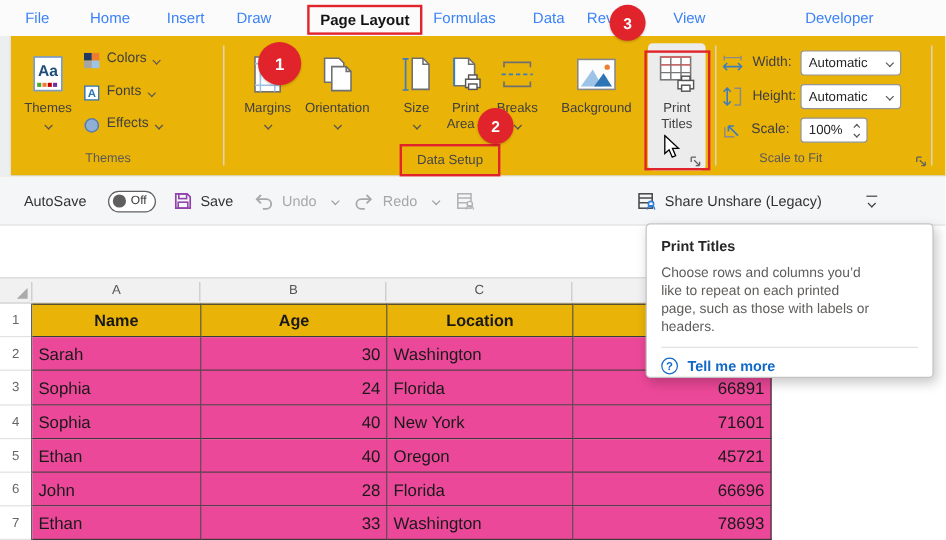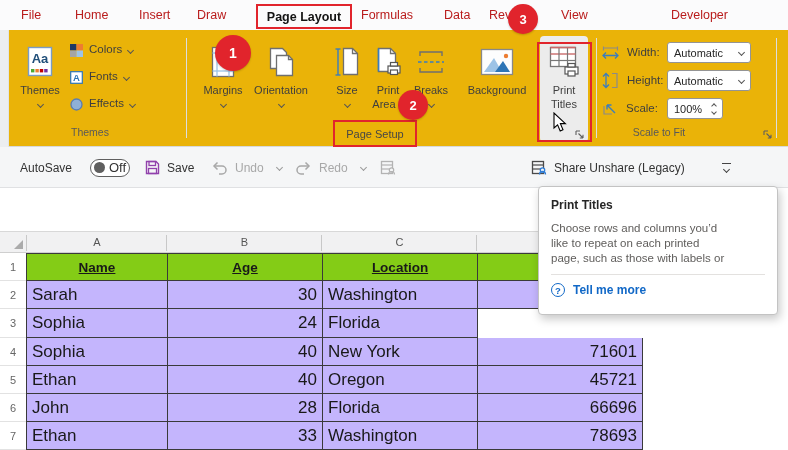--- a/index.html
+++ b/index.html
@@ -5,21 +5,21 @@
   :root{
     --red:#e1242c; --blue:#3b7dbd; --lblue:#9cc3e5; --ink:#3f3f3f;
     --gray-stroke:#6f6f6f; --link:#1168c7; --tbl:#3a3a3a;
   }
   *{box-sizing:border-box;margin:0;padding:0;font-family:"Liberation Sans",sans-serif;}
   body{background:#fff;}
   .screen{position:relative;width:788px;height:450px;overflow:hidden;background:#fff;}
 
   
   .menubar{position:absolute;left:0;top:0;width:788px;height:30px;background:#fbfbfc;}
-  .mtab{position:absolute;top:0;height:30px;display:flex;align-items:center;font-size:12.5px;color:#b91c1c;cursor:default;}
+  .mtab{position:absolute;top:0;height:30px;display:flex;align-items:center;font-size:12.5px;color:#3b82f6;cursor:default;}
   .mtab.active{font-weight:bold;color:#141414;}
   .pl-box{position:absolute;left:256px;top:4px;width:96px;height:25px;border:2px solid var(--red);display:flex;align-items:center;justify-content:center;}
 
   
   .ribbon{position:absolute;left:0;top:30px;width:788px;height:117px;background:#eab308;border-bottom:1px solid #d7d9db;}
   .ribbon .lstrip{position:absolute;left:0;top:0;width:9px;height:117px;background:#eceef0;border-right:1px solid #e2e4e6;}
   .vsep{position:absolute;top:8px;height:100px;width:1px;background:#dcdee0;}
   .grp-label{position:absolute;top:96px;height:16px;font-size:10.5px;color:#595959;text-align:center;}
   .rbtn{position:absolute;top:6px;height:106px;display:flex;flex-direction:column;align-items:center;padding-top:4px;border-radius:4px;}
   .rbtn .icw{height:44px;display:flex;align-items:center;justify-content:center;}
@@ -41,21 +41,21 @@
   
   .circle{position:absolute;border-radius:50%;background:var(--red);color:#fff;font-weight:bold;display:flex;align-items:center;justify-content:center;z-index:30;box-shadow:0 1px 2px rgba(0,0,0,.2);}
   .redbox{position:absolute;border:2px solid var(--red);z-index:25;}
   .ps-label-box{display:flex;align-items:center;justify-content:center;background:transparent;}
 
   
   .qat{position:absolute;left:0;top:147px;width:788px;height:41px;background:#f5f6f7;border-bottom:1px solid #e0e1e3;}
   .qat .item{position:absolute;top:0;height:41px;display:flex;align-items:center;font-size:12px;color:#333;}
   .toggle{width:40px;height:18px;border:1px solid #5f5f5f;border-radius:10px;background:#fff;display:flex;align-items:center;padding:0 3px;gap:4px;}
   .knob{width:11px;height:11px;border-radius:50%;background:#5f5f5f;}
-  .tog-txt{font-size:13px;color:#333;}
+  .tog-txt{font-size:10px;color:#333;}
   .dis{color:#a8a8a8;}
   .qchev{width:5px;height:5px;border-right:1.2px solid #9a9a9a;border-bottom:1.2px solid #9a9a9a;transform:rotate(45deg);display:inline-block;}
   .overflow-line{display:block;width:9px;height:2px;border-top:1.4px solid #444;margin-bottom:2px;}
 
   
   .fbar{position:absolute;left:0;top:188px;width:788px;height:37px;background:#eff1f3;border-bottom:1px solid #cfd1d3;}
   .fbox{position:absolute;top:6px;height:25px;background:#fff;border:1px solid #dadcde;border-radius:4px;display:flex;align-items:center;}
   .namebox{left:12px;width:102px;padding:0 8px;font-size:12px;color:#222;}
   .namebox .chev{margin-left:auto;}
   .dots{position:absolute;left:121px;top:6px;height:25px;display:flex;align-items:center;color:#909090;font-size:13px;}
@@ -66,23 +66,23 @@
 
   
   .sheet{position:absolute;left:0;top:225px;width:788px;height:225px;background:#fff;}
   .colstrip{position:absolute;left:0;top:6px;width:642px;height:22px;background:#f1f1f2;border-top:1px solid #d8d8d8;border-bottom:1px solid #cfcfcf;}
   .colsep{position:absolute;top:3px;height:16px;width:1px;background:#c8c8c8;}
   .collet{position:absolute;top:0;height:20px;display:flex;align-items:center;justify-content:center;font-size:11px;color:#555;}
   .cornertri{position:absolute;right:3px;bottom:3px;width:0;height:0;border-left:9px solid transparent;border-bottom:9px solid #ababab;}
   .rownum{position:absolute;left:0;width:26px;display:flex;align-items:center;justify-content:center;font-size:11px;color:#666;border-bottom:1px solid #e2e2e2;}
   .trow{position:absolute;left:26px;display:flex;border-left:1px solid var(--tbl);}
   .trow.first .cell{border-top:1px solid var(--tbl);}
-  .cell{border-right:1px solid var(--tbl);border-bottom:1px solid var(--tbl);font-size:17px;color:#191919;display:flex;align-items:center;background:#c4b5fd;}
+  .cell{border-right:1px solid var(--tbl);border-bottom:1px solid var(--tbl);font-size:14px;color:#191919;display:flex;align-items:center;background:#ec4899;}
   .cA{width:141px;} .cB{width:155px;} .cC{width:155px;} .cD{width:165px;}
-  .hcell{background:#84cc16;font-weight:bold;justify-content:center;font-size:13.5px;text-decoration:underline;}
+  .hcell{background:#eab308;font-weight:bold;justify-content:center;font-size:13.5px;}
   .tl{padding-left:5px;} .tr{justify-content:flex-end;padding-right:5px;}
 
   
   .tooltip{position:absolute;left:538px;top:186px;width:240px;height:129px;background:#fff;border:1px solid #c3c3c3;border-radius:4px;box-shadow:2px 4px 10px rgba(0,0,0,.22);z-index:20;padding:11px 12px 0 12px;}
   .tt-title{font-size:12px;font-weight:bold;color:#262626;}
   .tt-body{margin-top:9px;font-size:11.5px;color:#5f5d5b;line-height:15px;}
   .tt-div{margin-top:8px;border-top:1px solid #e3e1df;}
   .tt-link{margin-top:8px;display:flex;align-items:center;gap:8px;}
   .qmark{width:14px;height:14px;border:1.4px solid var(--link);border-radius:50%;color:var(--link);font-size:9.5px;font-weight:bold;display:flex;align-items:center;justify-content:center;}
   .tt-link-text{font-size:12px;font-weight:bold;color:var(--link);}
@@ -288,21 +288,21 @@
         </span>
     </div>
     <div class="grp-label" style="left:600px;width:118px">Scale to Fit</div>
     <svg class="launcher" style="left:762px;top:99px" viewBox="0 0 11 11">
       <path d="M2 2 H6 M2 2 V6 M4.5 4.5 L9 9 M9 9 V5.8 M9 9 H5.8" fill="none" stroke="#5f5f5f" stroke-width="1.1"></path>
     </svg>
     <div class="vsep" style="left:776px"></div>
   </div>
 
   <div class="redbox ps-label-box" style="left:333px;top:120px;width:84px;height:27px">
-    <span style="font-size:11px;color:#464646">Page Setup</span>
+    <span style="font-size:11px;color:#464646">Data Setup</span>
   </div>
 
   <div class="redbox" style="left:537px;top:42px;width:55px;height:100px"></div>
 
   <div class="circle" style="left:215px;top:35px;width:36px;height:36px;font-size:14px">1</div>
   <div class="circle" style="left:398px;top:90px;width:30px;height:30px;font-size:13px">2</div>
   <div class="circle" style="left:508px;top:4px;width:30px;height:30px;font-size:13px">3</div>
 
   <svg class="cursor" style="left:553px;top:112px" width="15" height="21" viewBox="0 0 15 21">
     <polygon points="1,1 1,16 4.6,12.8 7.2,19 10,17.8 7.4,11.6 12.4,11.6" fill="#fff" stroke="#000" stroke-width="1.1"></polygon>
@@ -400,20 +400,21 @@
     <div class="trow" style="top:56px;height:28px">
       <div class="cell cA tl">Sarah</div>
       <div class="cell cB tr">30</div>
       <div class="cell cC tl">Washington</div>
       <div class="cell cD tr"></div>
     </div>
     <div class="trow" style="top:84px;height:29px">
       <div class="cell cA tl">Sophia</div>
       <div class="cell cB tr">24</div>
       <div class="cell cC tl">Florida</div>
+      <div class="cell cD tr">66891</div>
     </div>
     <div class="trow" style="top:113px;height:28px">
       <div class="cell cA tl">Sophia</div>
       <div class="cell cB tr">40</div>
       <div class="cell cC tl">New York</div>
       <div class="cell cD tr">71601</div>
     </div>
     <div class="trow" style="top:141px;height:28px">
       <div class="cell cA tl">Ethan</div>
       <div class="cell cB tr">40</div>
@@ -433,20 +434,21 @@
       <div class="cell cD tr">78693</div>
     </div>
   </div>
 
   <div class="tooltip">
     <div class="tt-title">Print Titles</div>
     <div class="tt-body">
       <div>Choose rows and columns you’d</div>
       <div>like to repeat on each printed</div>
       <div>page, such as those with labels or</div>
+      <div>headers.</div>
     </div>
     <div class="tt-div"></div>
     <div class="tt-link">
       <span class="qmark">?</span>
       <span class="tt-link-text">Tell me more</span>
     </div>
   </div>
 
 </div>
 

